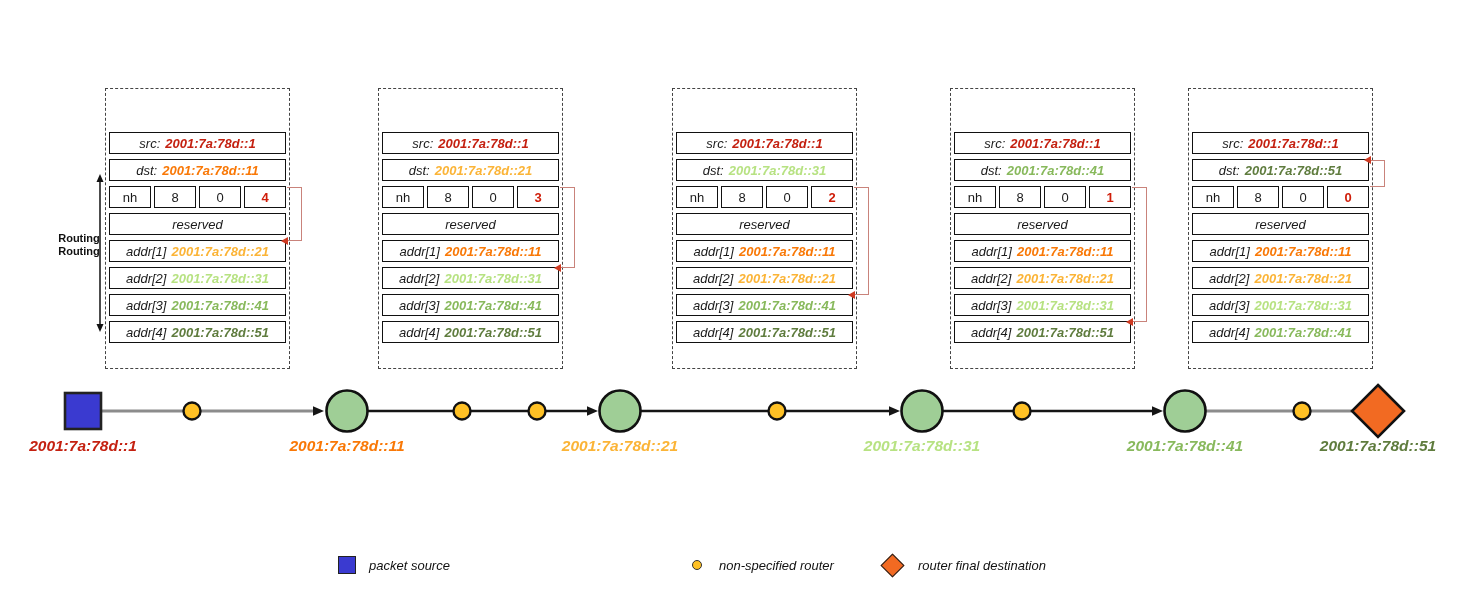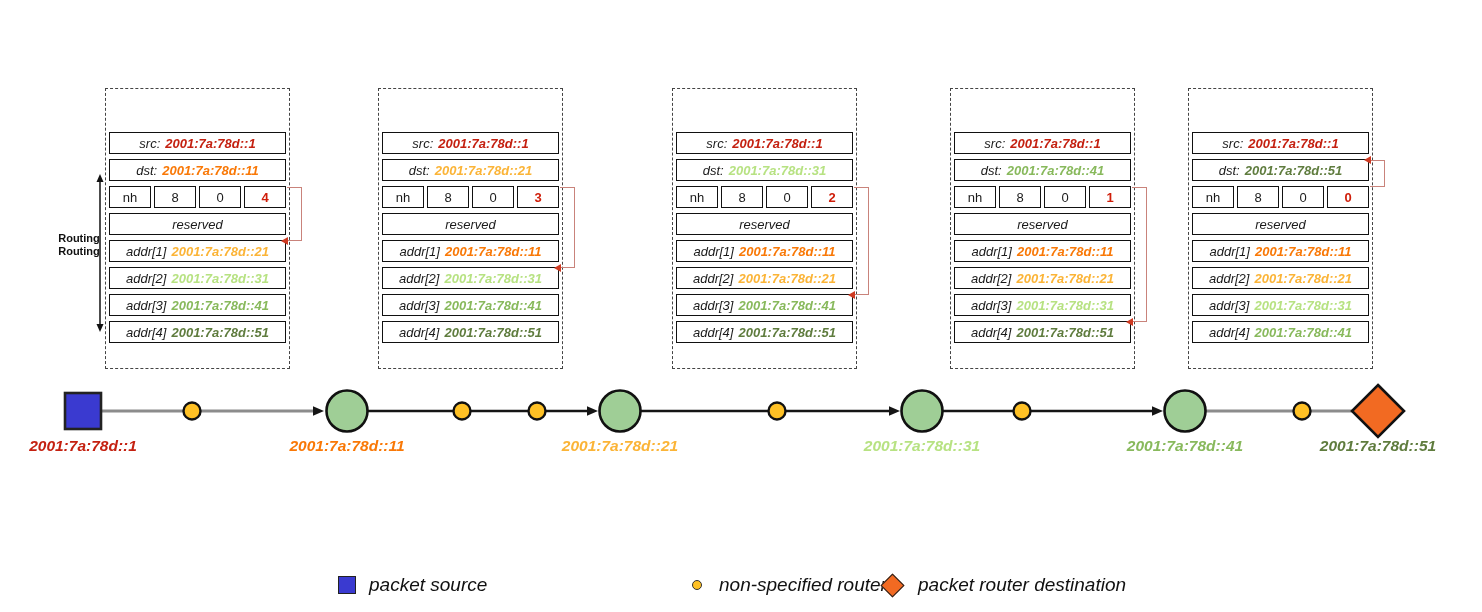--- a/index.html
+++ b/index.html
@@ -16,21 +16,21 @@
          display:flex;align-items:center;justify-content:center;}
   .ncell .sl{font-weight:700;}
   .conn{position:absolute;width:15px;box-sizing:border-box;}
   .conn-arrow{position:absolute;width:0;height:0;border-top:4.5px solid transparent;border-bottom:4.5px solid transparent;}
   .rh-label{position:absolute;left:48px;top:232px;width:62px;text-align:center;
             font-size:11px;font-weight:700;line-height:13px;color:#111;}
   .rhspan{position:absolute;left:93px;top:173px;}
   .pathsvg{position:absolute;left:0;top:358px;}
   .nlabel{font-family:"Liberation Sans",sans-serif;font-style:italic;font-weight:700;font-size:15.5px;}
   .legend-item{position:absolute;top:551px;height:28px;display:flex;align-items:center;gap:13px;
-               font-style:italic;font-size:19px;color:#111;white-space:nowrap;margin-top:20px;}
+               font-style:italic;font-size:13px;color:#111;white-space:nowrap;}
   .lg-square{width:16px;height:16px;border:1.8px solid #222;}
   .lg-circle{width:17px;height:17px;border-radius:50%;border:1.8px solid #333;}
   .lg-dot{width:8px;height:8px;border-radius:50%;border:1.6px solid #333;margin:0 4px;}
   .lg-diamond{width:15px;height:15px;border:1.8px solid #222;transform:rotate(45deg);margin:0 4px;}
 </style>
 </head>
 <body>
 
 <div class="canvas">
 
@@ -317,17 +317,17 @@
       <div class="legend-item" style="left: 338px;">
         <div class="lg-square" style="background: rgb(58, 58, 208);"></div>
         <span>packet source</span>
       </div>
       <div class="legend-item" style="left: 688px; font-style: italic;">
         <div class="lg-dot" style="background: rgb(255, 193, 37);"></div>
         <span>non-specified router</span>
       </div>
       <div class="legend-item" style="left: 880px;">
         <div class="lg-diamond" style="background: rgb(242, 106, 34);"></div>
-        <span>packet router destination</span>
+        <span>router final destination</span>
       </div>
     </div>
 
 </div>
 
 </body></html>

